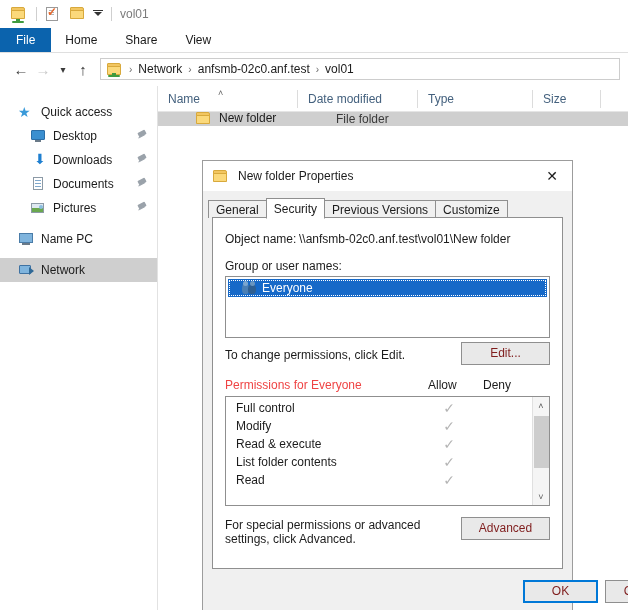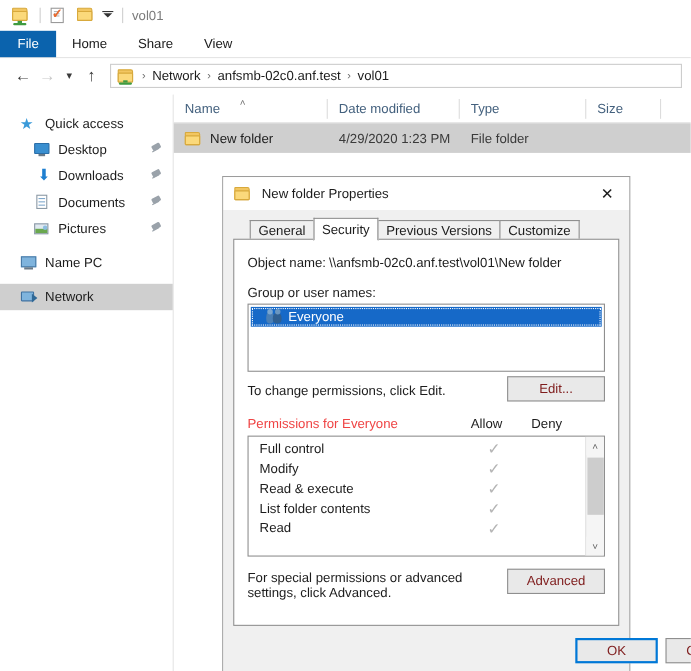--- a/index.html
+++ b/index.html
@@ -407,27 +407,28 @@
     background: #dcdcdc;
   }
   .sortcaret {
     position: absolute;
     left: 60px; top: 2px;
     font-size: 9px;
     color: #6a6a6a;
     line-height: 10px;
   }
   .filerow {
-    height: 27px;
-    display: flex;
-    align-items: center;
+    height: 14px;
+    display: flex;
+    align-items: flex-end;
     font-size: 12px;
     color: #1c1c1c;
     cursor: default;
     user-select: none;
+    padding-left: 28px;
   }
   .filerow.selected { background: #cfcfcf; }
   .cell { padding-left: 10px; box-sizing: border-box; white-space: nowrap; overflow: hidden; }
   .cell.name { display: flex; align-items: center; }
   .file-ico {
     width: 16px; height: 16px;
     position: relative;
     margin-right: 7px;
     flex: 0 0 auto;
   }
@@ -482,21 +483,21 @@
     position: absolute;
     left: 0; top: 30px;
     width: 369px;
     height: 423px;
     background: #f0f0f0;
   }
 
   
   .tabstrip {
     position: absolute;
-    left: 24px; top: 6px;
+    left: 5px; top: 6px;
     width: 351px;
     height: 21px;
     display: flex;
     align-items: flex-end;
   }
   .tab {
     height: 18px;
     line-height: 18px;
     padding: 0 7px;
     background: #f0f0f0;
@@ -888,21 +889,20 @@
       <div class="filerow selected">
         <div class="cell name" style="width:140px;">
           <span class="file-ico">
             <span class="folder-glyph" style="left:0;top:2px;">
                 <span class="back"></span>
                 <span class="front"></span>
               </span>
           </span>
           <span>New folder</span>
         </div>
-        <div class="cell cell-dim" style="width:120px;">4/29/2020 1:23 PM</div>
         <div class="cell cell-dim" style="width:115px;">File folder</div>
         <div class="cell cell-dim" style="width:68px;"></div>
       </div>
     </div>
 
   </div>
 </div>
 
 <div id="dialog">
 

